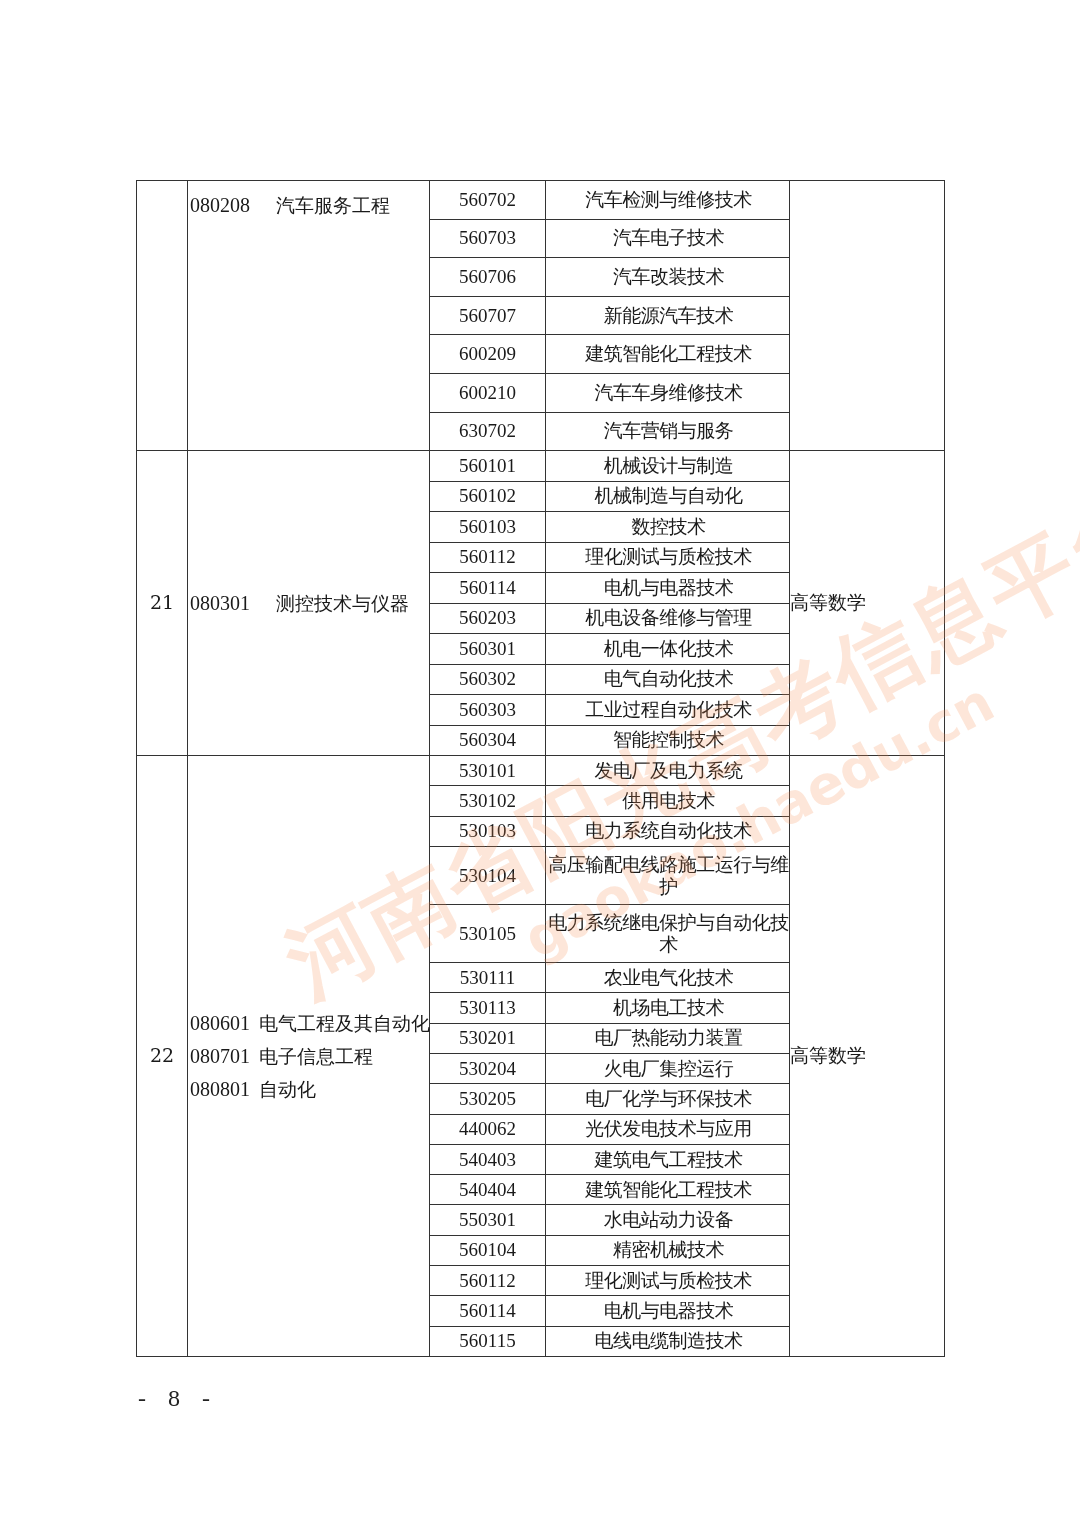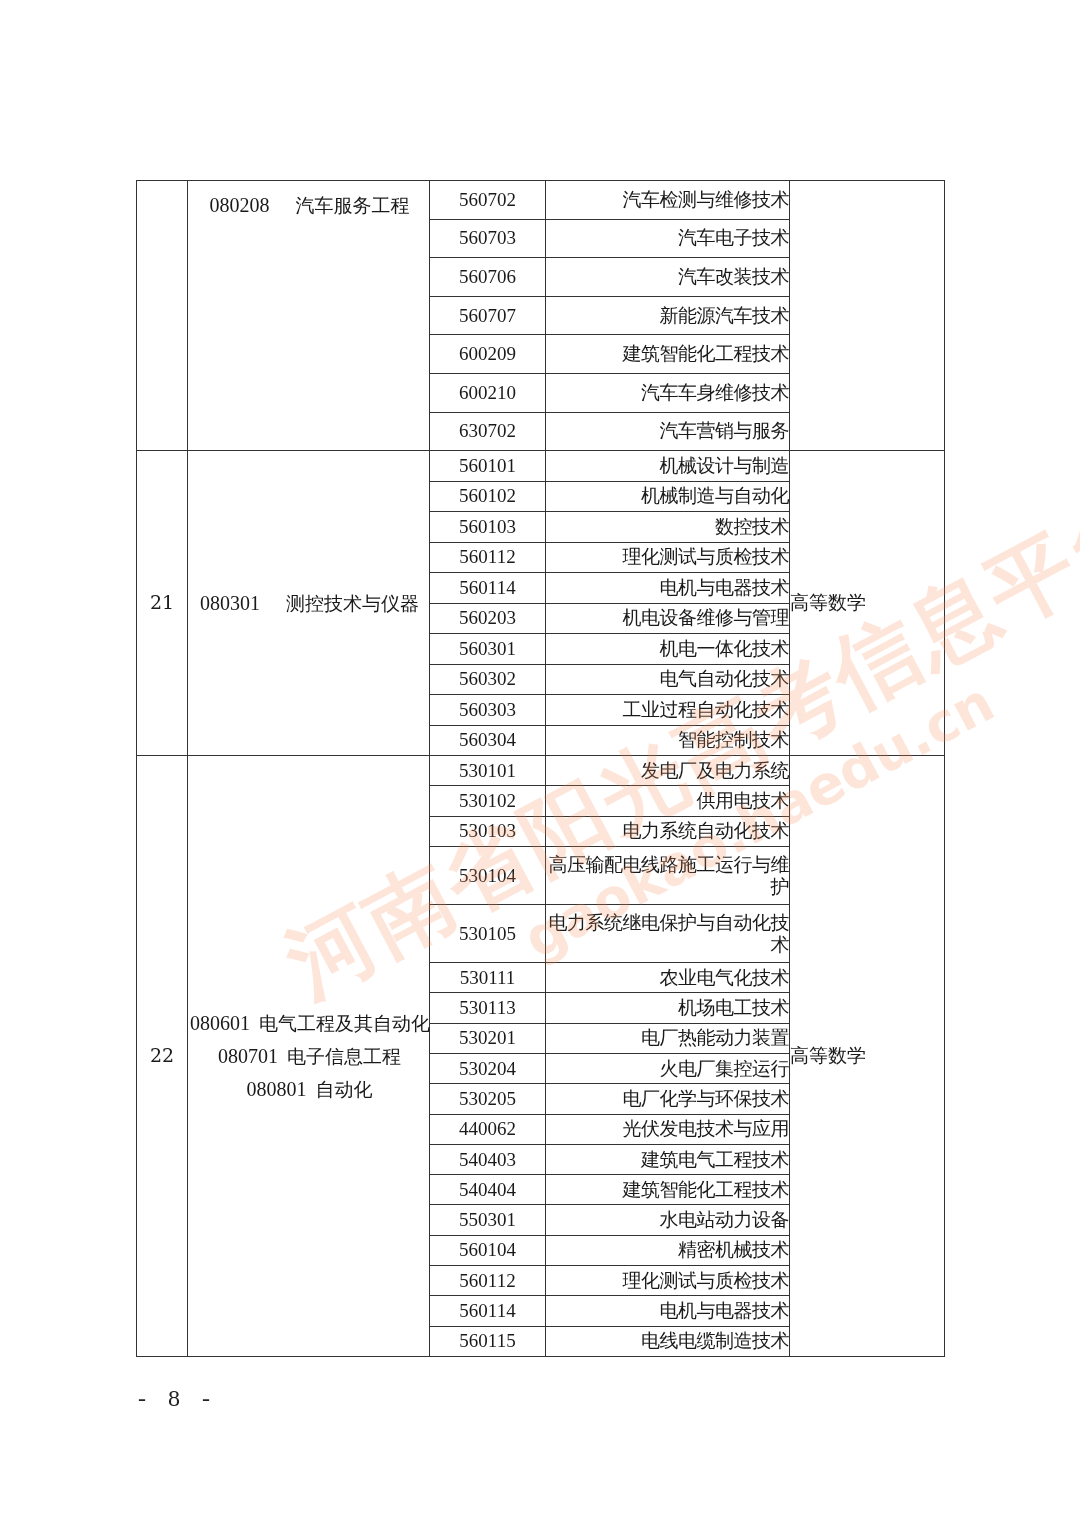--- a/index.html
+++ b/index.html
@@ -37,24 +37,24 @@
       vertical-align: middle;
       background: transparent;
     }
     col.c-no { width: 51px; }
     col.c-ug { width: 242px; }
     col.c-code { width: 116px; }
     col.c-name { width: 244px; }
     col.c-subj { width: 155px; }
 
     td.no-cell { text-align: center; }
-    td.ug-cell { text-align: center; padding-left: 2px !important; margin-top: 16px; }
+    td.ug-cell { text-align: left; padding-left: 2px !important; margin-top: 16px; }
     td.ug-cell.top { vertical-align: top; padding-top: 8px !important; }
     td.code-cell { text-align: center; font-family: "Liberation Serif", "DejaVu Serif", serif; font-size: 20px; }
-    td.name-cell { text-align: right; padding-left: 2px !important; letter-spacing: -0.5px; }
+    td.name-cell { text-align: center; padding-left: 2px !important; letter-spacing: -0.5px; }
     td.subj-cell { }
 
     .ug-line { display: block; white-space: nowrap; line-height: 33px; }
     .ug-code { font-family: "Liberation Serif", "DejaVu Serif", serif; font-size: 20px; }
     .ug-gap-wide { display: inline-block; width: 26px; }
     .ug-gap-narrow { display: inline-block; width: 9px; }
 
     tr.g20 td.r { height: 37.6px; }
     tr.g21 td.r { height: 29.5px; }
     tr.g22 td.r { height: 29.3px; }

